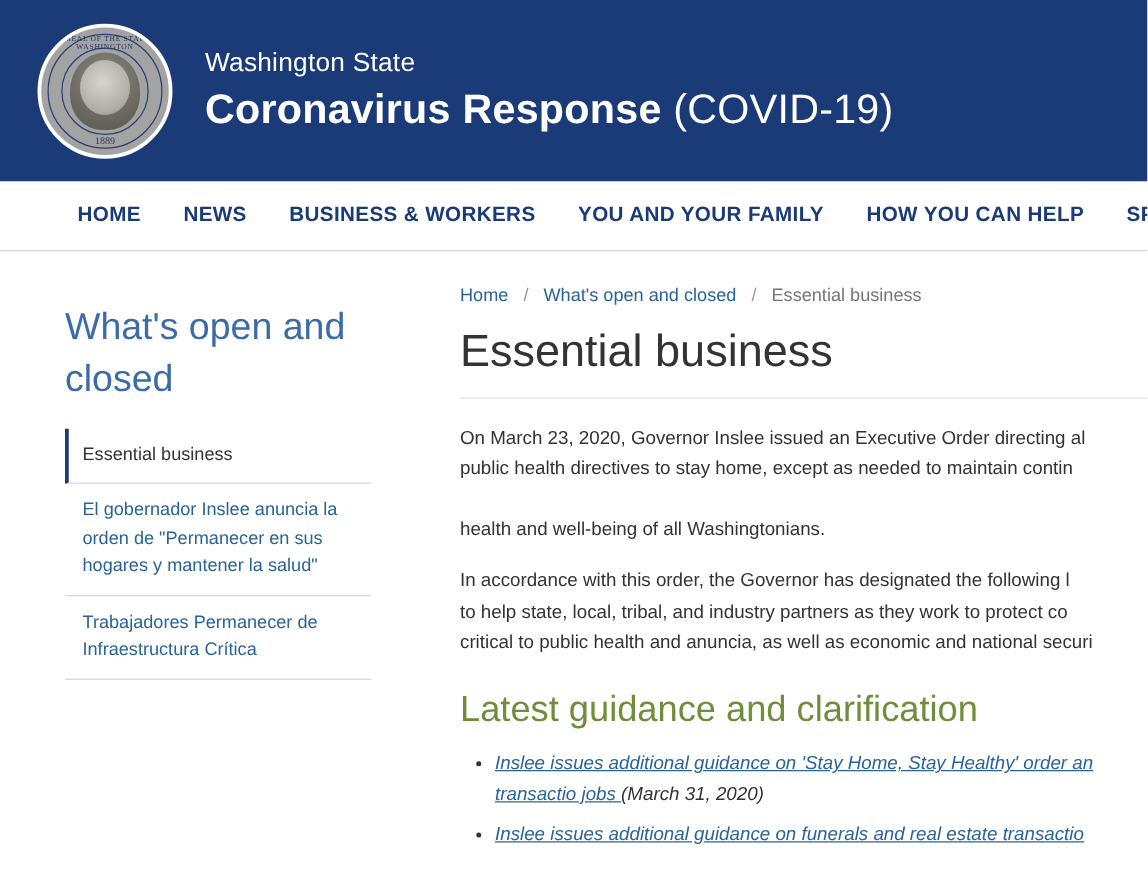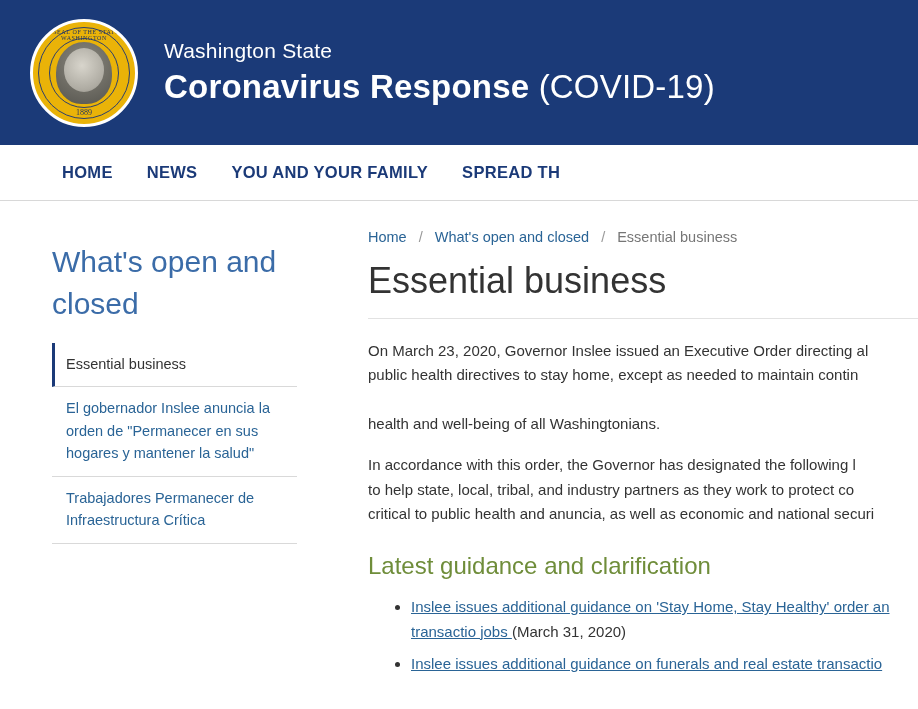--- a/index.html
+++ b/index.html
@@ -18,21 +18,21 @@
     display: flex;
     align-items: center;
     padding-left: 30px;
     position: relative;
   }
   .seal {
     width: 108px;
     height: 108px;
     flex: 0 0 108px;
     border-radius: 50%;
-    background: #eab308;
+    background: #a3a3a3;
     border: 3px solid #ffffff;
     position: relative;
     display: flex;
     align-items: center;
     justify-content: center;
     overflow: hidden;
   }
   .seal .ring {
     position: absolute;
     width: 92px; height: 92px;
@@ -188,26 +188,27 @@
   .main p {
     color: #333333;
     font-size: 15px;
     line-height: 1.62;
     margin: 0 0 17px 0;
     white-space: nowrap;
   }
   h2.section-title {
     color: #6f8d3a;
     font-weight: 400;
-    font-size: 24px;
+    font-size: 29px;
     margin: 26px 0 14px 0;
   }
   ul.links {
-    margin: 15px;
+    margin: 0;
     padding-left: 28px;
+    font-style: italic;
   }
   ul.links li {
     font-size: 15px;
     line-height: 1.62;
     color: #333333;
     margin-bottom: 8px;
     white-space: nowrap;
   }
   ul.links li a {
     color: #2a6496;
@@ -231,21 +232,23 @@
     <div class="header-line2">
       <span>Coronavirus Response</span>
       <span class="light">(COVID-19)</span>
     </div>
   </div>
 </div>
 
 <div class="main-nav">
   <a class="nav-item">HOME</a>
   <a class="nav-item">NEWS</a>
+  <a class="nav-item">BUSINESS &amp; WORKERS</a>
   <a class="nav-item">YOU AND YOUR FAMILY</a>
+  <a class="nav-item">HOW YOU CAN HELP</a>
   <a class="nav-item">SPREAD TH</a>
 </div>
 
 <div class="page-body">
 
   <div class="sidebar">
     <h2>What's open and closed</h2>
     <ul class="side-list">
       <li class="active">
         <span>Essential business</span>

